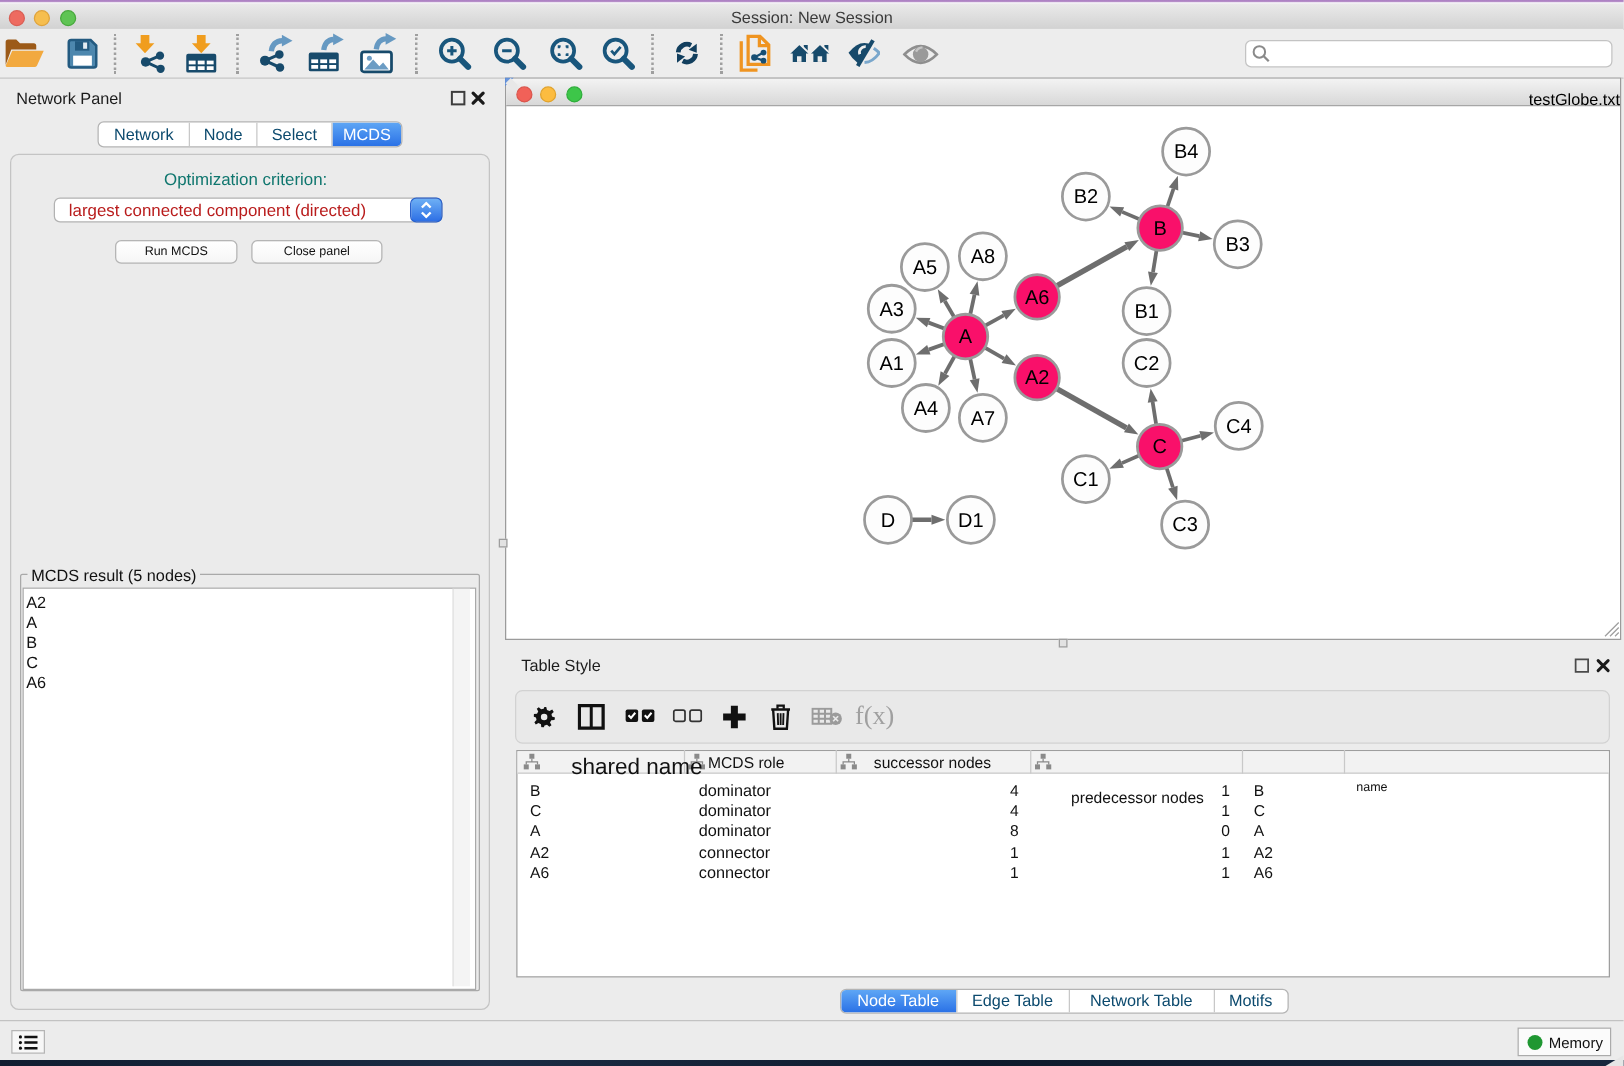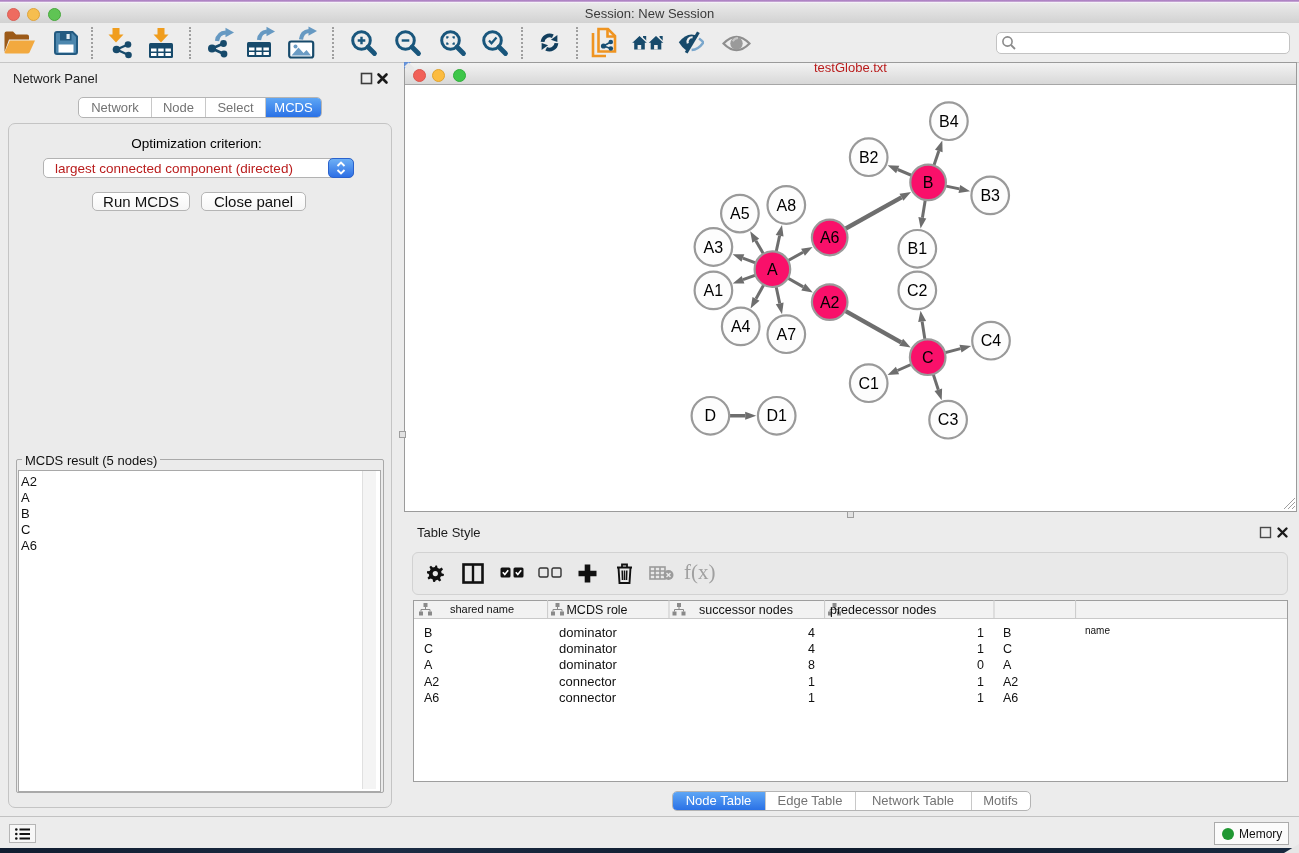--- a/index.html
+++ b/index.html
@@ -2,25 +2,25 @@
 <html><head><meta charset="utf-8">
 <style>
 html,body{margin:0;padding:0}
 body{width:1299px;height:853px;position:relative;overflow:hidden;background:#ececec;
  font-family:"Liberation Sans",sans-serif;-webkit-font-smoothing:antialiased}
 .abs{position:absolute}
 .tl{position:absolute;border-radius:50%}
 .ttext{font-size:13px;color:#3a3a3a}
 .sep{position:absolute;top:27px;height:32px;width:0;border-left:2px dotted #9f9f9f}
 .seg{position:absolute;display:flex;background:#fff;border:1px solid #b4b4b4;border-radius:5px;overflow:hidden}
-.seg>div{display:flex;align-items:center;justify-content:center;font-size:13px;color:#737373;border-left:1px solid #c8c8c8}
+.seg>div{display:flex;align-items:center;justify-content:center;font-size:13px;color:#0c4a6e;border-left:1px solid #c8c8c8}
 .seg>div:first-child{border-left:none}
 .seg>div.sel{background:linear-gradient(#5ea6f5,#2a71e6);color:#fff}
 .btn{position:absolute;background:linear-gradient(#ffffff,#f6f6f6);border:1px solid #b5b5b5;border-radius:5px;
- display:flex;align-items:center;justify-content:center;font-size:15px;color:#111}
+ display:flex;align-items:center;justify-content:center;font-size:10px;color:#111}
 </style></head>
 <body>
 
 <div class="abs" style="left:0;top:0;width:1299px;height:3px;background:linear-gradient(#aa7dc2 0%,#b78fc9 45%,#f3eff7 70%,#f6f3f9 100%)"></div>
 
 <div class="abs" style="left:0;top:3px;width:1299px;height:20px;background:linear-gradient(#eaeaea,#d2d2d2);border-bottom:1px solid #a9a9a9"></div>
 <div class="tl" style="left:7px;top:7.5px;width:11px;height:11px;background:#ee6b60;border:0.5px solid #d95f55"></div>
 <div class="tl" style="left:27px;top:7.5px;width:11px;height:11px;background:#f6be4f;border:0.5px solid #dfa33c"></div>
 <div class="tl" style="left:47.5px;top:7.5px;width:11px;height:11px;background:#5fc454;border:0.5px solid #48a83d"></div>
 <div class="abs ttext" style="left:0;top:6px;width:1299px;text-align:center">Session: New Session</div>
@@ -169,21 +169,21 @@
 </svg>
 
 <div class="abs" style="left:8px;top:123px;width:382px;height:683px;background:#ebebeb;border:1px solid #c4c4c4;border-radius:7px"></div>
 
 <div class="seg" style="left:78px;top:96.5px;width:242px;height:19px">
  <div style="width:72px">Network</div>
     <div style="width:53px">Node</div>
     <div style="width:59px">Select</div>
     <div class="sel" style="flex:1">MCDS</div>
 </div>
-<div class="abs" style="left:0;top:136px;width:393px;text-align:center;font-size:13.5px;color:#000000">Optimization criterion:</div>
+<div class="abs" style="left:0;top:136px;width:393px;text-align:center;font-size:13.5px;color:#0f766e">Optimization criterion:</div>
 
 <div class="abs" style="left:43px;top:158px;width:311px;height:20px;background:#fff;border:1px solid #b2b2b2;border-radius:5px;box-sizing:border-box"></div>
 <div class="abs" style="left:55px;top:161px;font-size:13.5px;color:#b91c1c">largest connected component (directed)</div>
 <div class="abs" style="left:328px;top:158px;width:26px;height:20px;background:linear-gradient(#6eb0f5,#2d6fe5);border:1px solid #2a62cd;border-radius:5px;box-sizing:border-box"></div>
 <svg class="abs" style="left:333px;top:161px" width="16" height="14" viewBox="0 0 16 14">
  <path d="M4.5 5 L8 1.5 L11.5 5" fill="none" stroke="#fff" stroke-width="1.9"></path>
  <path d="M4.5 9 L8 12.5 L11.5 9" fill="none" stroke="#fff" stroke-width="1.9"></path>
 </svg>
 <div class="btn" style="left:92px;top:192px;width:96px;height:17px">Run MCDS</div>
 <div class="btn" style="left:201px;top:192px;width:103px;height:17px">Close panel</div>
@@ -197,21 +197,21 @@
 <div class="abs" style="left:404px;top:62px;width:893px;height:450px;background:#fff;border:1px solid #9b9b9b;box-sizing:border-box"></div>
 <div class="abs" style="left:405px;top:63px;width:891px;height:22px;background:linear-gradient(#f3f3f3,#d8d8d8);border-bottom:1px solid #a6a6a6;box-sizing:border-box"></div>
 <svg class="abs" style="left:404px;top:62px" width="10" height="10">
     <path d="M0 0 L10 0 L0 10 Z" fill="none"></path>
     <path d="M0 0 L7 0 L0 7 Z" fill="#5b8ddb" opacity="0.9"></path>
     <path d="M2.5 2.5 L10 10" stroke="#e8e8e8" stroke-width="6"></path>
   </svg>
 <div class="tl" style="left:412.5px;top:69px;width:11px;height:11px;background:#f16158;border:0.5px solid #da564d"></div>
 <div class="tl" style="left:432px;top:69px;width:11px;height:11px;background:#fcbc40;border:0.5px solid #e0a32e"></div>
 <div class="tl" style="left:452.5px;top:69px;width:11px;height:11px;background:#3dc649;border:0.5px solid #2fae3b"></div>
-<div class="abs ttext" style="left:405px;top:60px;width:891px;text-align:center;color:#b91c1c">testGlobe.txt</div>
+<div class="abs ttext" style="left:405px;top:72px;width:891px;text-align:right;color:#000000">testGlobe.txt</div>
 
 <svg class="abs" style="left:1283px;top:497px" width="13" height="13" viewBox="0 0 13 13">
  <path d="M12 1 L1 12 M12 5 L5 12 M12 9 L9 12" stroke="#9f9f9f" stroke-width="1"></path>
 </svg>
 
 <div class="abs" style="left:399px;top:431px;width:7px;height:7px;background:#e2e2e2;border:1px solid #9e9e9e;box-sizing:border-box"></div>
 <div class="abs" style="left:847px;top:511px;width:7px;height:7px;background:#e2e2e2;border:1px solid #9e9e9e;box-sizing:border-box"></div>
 
 <div class="abs" style="left:405.5px;top:85px;width:1021px;height:424px">
 <svg width="891" height="424" style="position:absolute;left:0;top:0">
@@ -372,24 +372,24 @@
         <path d="M6.5 4 L6.5 6.5 M2 8.5 L2 6.5 L11 6.5 L11 8.5" stroke="#8a8a8a" fill="none"></path>
       </g>
   <g transform="translate(415,3)">
         <rect x="4.5" y="0" width="4" height="4"></rect>
         <rect x="0" y="8.5" width="4" height="4"></rect>
         <rect x="9" y="8.5" width="4" height="4"></rect>
         <path d="M6.5 4 L6.5 6.5 M2 8.5 L2 6.5 L11 6.5 L11 8.5" stroke="#8a8a8a" fill="none"></path>
       </g>
  </g>
 </svg>
-<div class="abs" style="left:402px;top:603px;width:160px;text-align:center;font-size:11px;color:#111">shared name</div>
+<div class="abs" style="left:402px;top:603px;width:160px;text-align:right;font-size:18px;color:#111">shared name</div>
 <div class="abs" style="left:517px;top:603px;width:160px;text-align:center;font-size:12.5px;color:#111">MCDS role</div>
 <div class="abs" style="left:666px;top:603px;width:160px;text-align:center;font-size:12.5px;color:#111">successor nodes</div>
-<div class="abs" style="left:830px;top:603px;width:160px;font-size:12.5px;color:#111">predecessor nodes</div>
+<div class="abs" style="left:830px;top:631px;width:160px;text-align:center;font-size:12.5px;color:#111">predecessor nodes</div>
 <div class="abs" style="left:950px;top:625px;width:160px;text-align:right;font-size:10px;color:#111">name</div>
 <div class="abs" style="left:424px;top:625px;font-size:12.5px;color:#111;line-height:16.2px">B<br>C<br>A<br>A2<br>A6</div>
 <div class="abs" style="left:559px;top:625px;font-size:13px;color:#111;line-height:16.2px">dominator<br>dominator<br>dominator<br>connector<br>connector</div>
 <div class="abs" style="left:715px;top:625px;width:100px;text-align:right;font-size:12.5px;color:#111;line-height:16.2px">4<br>4<br>8<br>1<br>1</div>
 <div class="abs" style="left:884px;top:625px;width:100px;text-align:right;font-size:12.5px;color:#111;line-height:16.2px">1<br>1<br>0<br>1<br>1</div>
 <div class="abs" style="left:1003px;top:625px;font-size:12.5px;color:#111;line-height:16.2px">B<br>C<br>A<br>A2<br>A6</div>
 
 <div class="seg" style="left:671.5px;top:790.5px;width:357px;height:18.5px">
  <div class="sel" style="width:92px">Node Table</div>
     <div style="width:89px">Edge Table</div>

